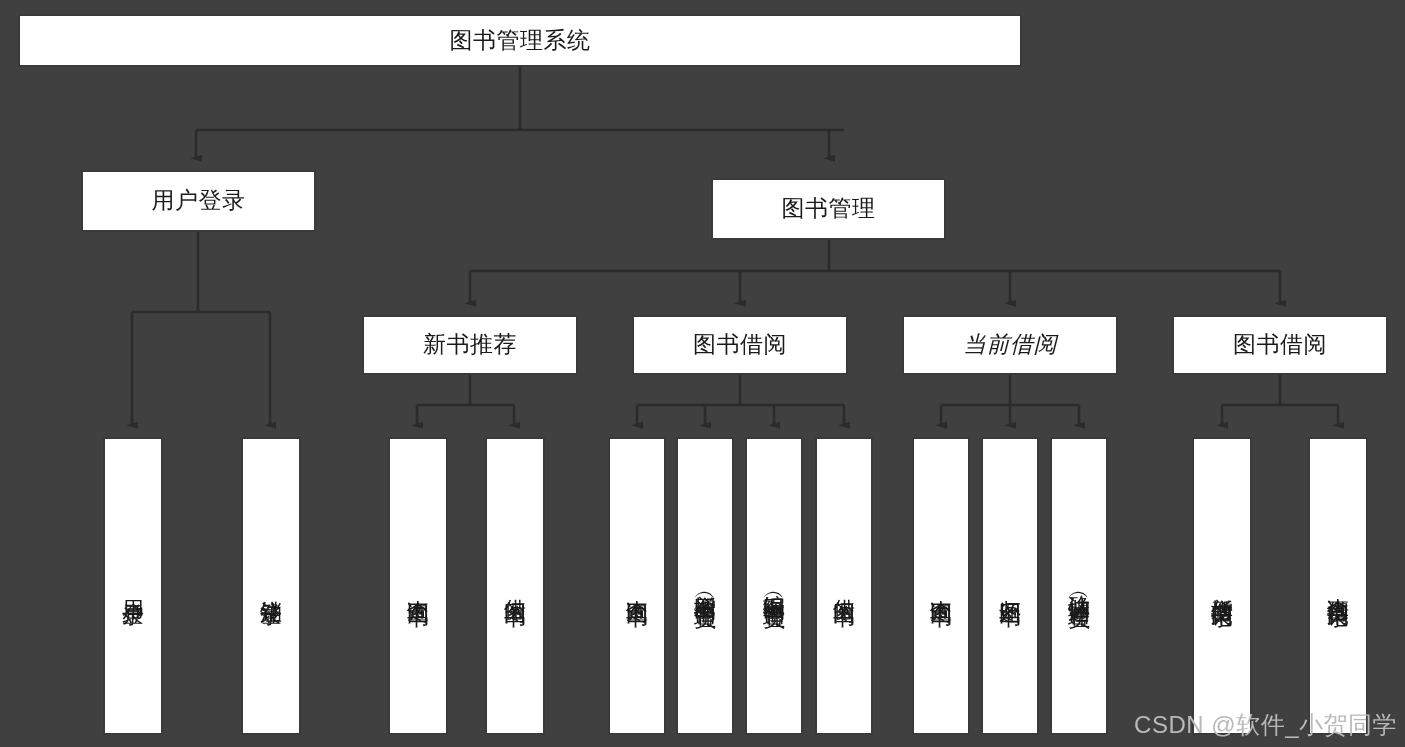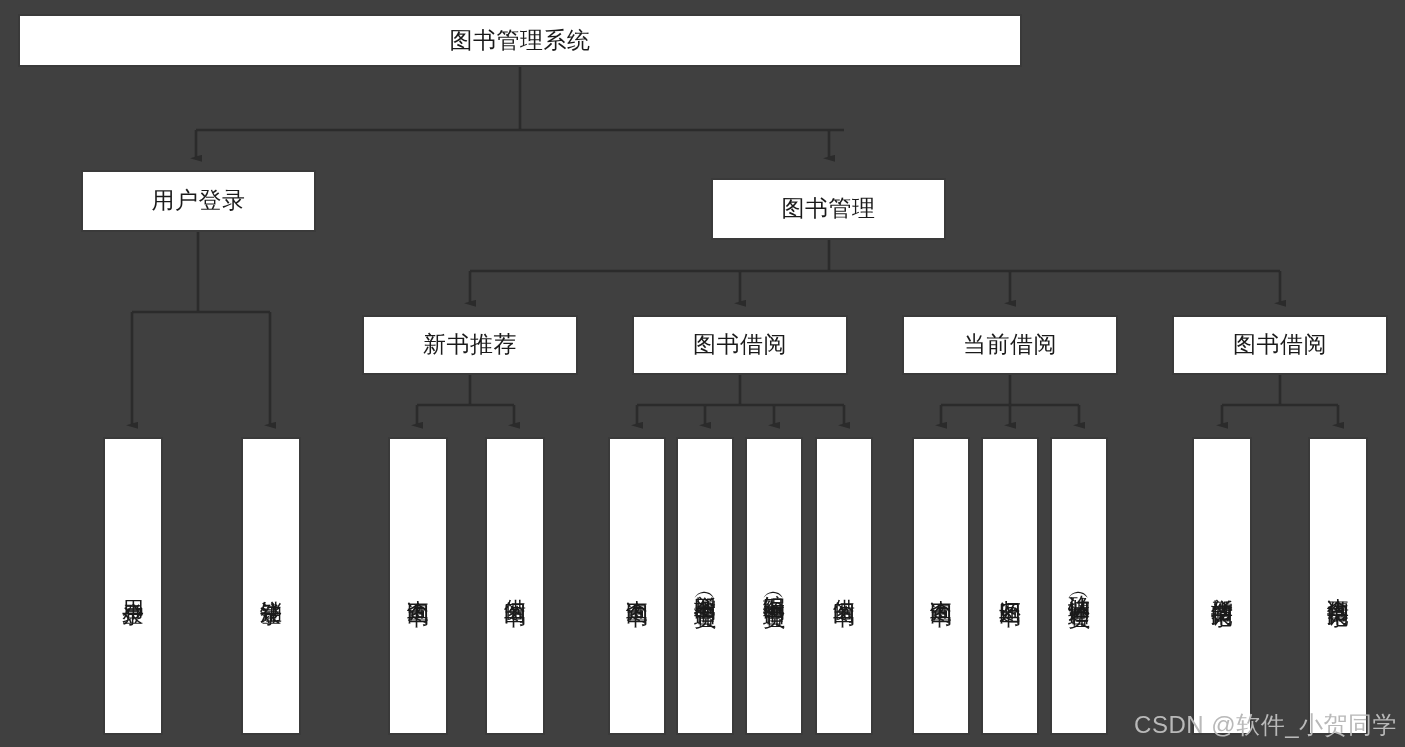--- a/index.html
+++ b/index.html
@@ -138,21 +138,21 @@
   <div class="node horizontal" style="left:711px; top:170px; width:235px; height:62px;margin-top:8px;">
     <span class="node-label">图书管理</span>
   </div>
 
   <div class="node horizontal" style="left:362px; top:315px; width:216px; height:60px;">
     <span class="node-label">新书推荐</span>
   </div>
   <div class="node horizontal" style="left:632px; top:315px; width:216px; height:60px;">
     <span class="node-label">图书借阅</span>
   </div>
-  <div class="node horizontal" style="left:902px; top:315px; width:216px; height:60px;">
+  <div class="node horizontal" style="left:902px; top:315px; width:216px; height:60px;font-style:italic;">
     <span class="node-label">当前借阅</span>
   </div>
   <div class="node horizontal" style="left:1172px; top:315px; width:216px; height:60px;">
     <span class="node-label">图书借阅</span>
   </div>
 
   <div class="node vertical" style="left:103px; top:437px; width:60px; height:298px;">
     <span class="node-label">用户登录</span>
   </div>
   <div class="node vertical" style="left:241px; top:437px; width:60px; height:298px;">

